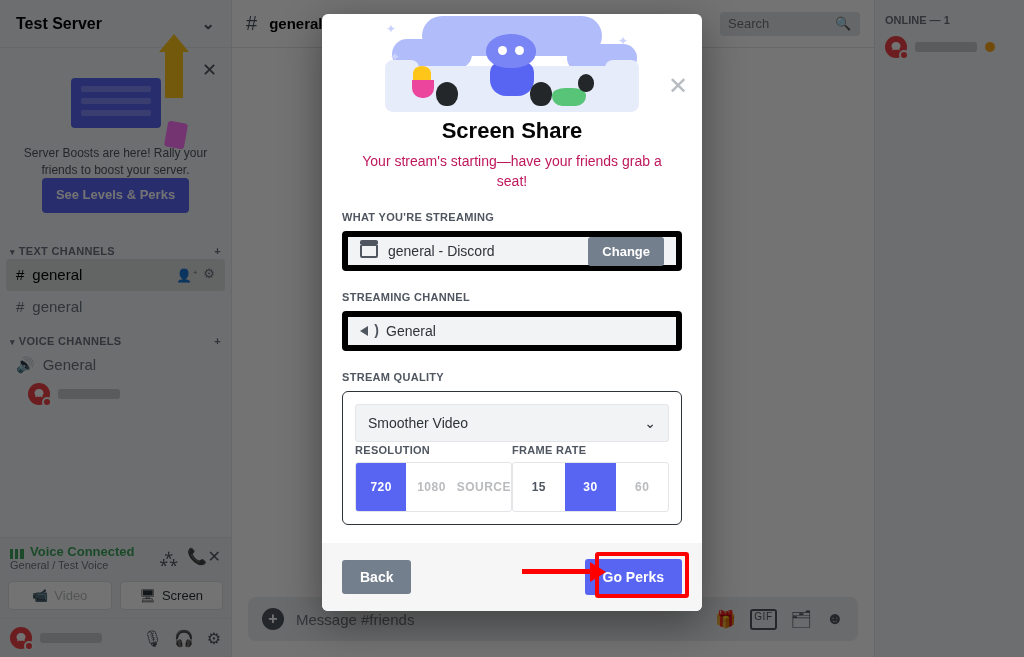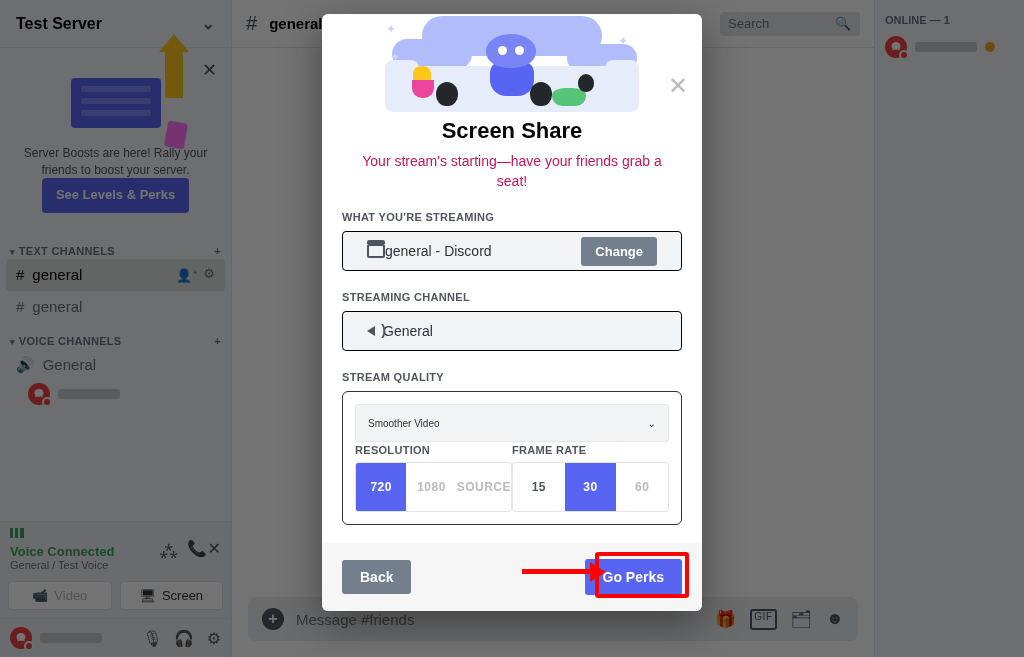--- a/index.html
+++ b/index.html
@@ -27,21 +27,21 @@
   .chan .chan-icons { margin-left:auto; display:flex; gap:6px; color:#6a7480; font-size:13px;}
   .user-row { display:flex; align-items:center; gap:8px; padding:2px 8px 4px 28px; }
   .avatar { width:22px; height:22px; border-radius:50%; background:#ed4245; position:relative; display:flex; align-items:center; justify-content:center; }
   .avatar svg { width:12px; height:12px; fill:#fff;}
   .avatar .dnd-badge { position:absolute; right:-2px; bottom:-2px; width:10px; height:10px; border-radius:50%; background:#ed4245; border:2px solid #f2f3f5; }
   .blur-name { width:62px; height:10px; background:#c7cace; border-radius:3px; }
 
   .voice-panel { margin-top:auto; background:#ebedef; border-top:1px solid #e3e5e8; }
   .vc-status { padding: 6px 10px; display:flex; align-items:center; }
   .vc-left { display:flex; flex-direction:column; }
-  .vc-title { color:#3ba55d; font-weight:700; font-size:13px; display:flex; align-items:flex-start; gap:6px;flex-direction:column;}
+  .vc-title { color:#3ba55d; font-weight:700; font-size:13px; display:flex; align-items:flex-end; gap:6px;}
   .signal { width:14px; height:10px; display:inline-block; background:linear-gradient(to right, #3ba55d 0 3px, transparent 3px 5px, #3ba55d 5px 8px, transparent 8px 10px, #3ba55d 10px 14px);}
   .vc-sub { color:#6a7480; font-size:11px; }
   .vc-ctl { margin-left:auto; display:flex; gap:10px; color:#4f5660; font-size:16px;}
   .vc-btns { display:flex; padding:4px 8px 8px; gap:8px; }
   .vc-btn { flex:1; background:#fff; border:1px solid #dcddde; border-radius:4px; font-size:13px; color:#4f5660; padding:6px 0; display:flex; align-items:center; justify-content:center; gap:6px;}
   .vc-btn.disabled { color:#b9bbbe; }
   .vc-btn.active { color:#2e3338; }
 
   .self-panel { display:flex; align-items:center; gap:8px; padding:8px 10px; background:#ebedef; border-top:1px solid #e3e5e8; }
   .self-icons { margin-left:auto; display:flex; gap:12px; color:#4f5660; }
@@ -94,29 +94,29 @@
   .pop-top{width:18px;height:14px;background:#ffc619;border-radius:50% 50% 0 0;margin:0 auto;}
   .pop-bowl{width:22px;height:18px;background:#eb459e;border-radius:0 0 10px 10px;margin:0 auto;}
   .snack{position:absolute;right:56px;bottom:6px;width:34px;height:18px;background:#57c478;border-radius:40% 40% 10px 10px;}
   .blob.b3{right:48px;bottom:20px;width:16px;height:18px;}
   .star{position:absolute;color:#cbd3fd;font-size:12px;}
   .star.s1{left:8px;top:36px;} .star.s2{right:14px;top:20px;} .star.s3{left:4px;top:8px;}
 
   .m-title { text-align:center; font-size:22px; font-weight:800; color:#060607; margin-top:6px;}
   .m-sub { text-align:center; color:#be185d; font-size:14px; margin:8px 28px 0; line-height:1.4;}
   .section-lbl { font-size:11px; font-weight:800; color:#4f5660; letter-spacing:.3px; margin:20px 20px 8px;}
-  .row-box { margin:0 20px; background:#f2f3f5; border:1px solid #000000; border-radius:4px; height:40px; display:flex; align-items:center; padding:0 24px; color:#2e3338; font-size:14px;}
+  .row-box { margin:0 20px; background:#f2f3f5; border:6px solid #000000; border-radius:4px; height:40px; display:flex; align-items:center; padding:0 12px; gap:10px; color:#2e3338; font-size:14px;}
   .app-icon { width:18px; height:14px; border:2px solid #4f5660; border-radius:2px; position:relative;}
   .app-icon::before{content:'';position:absolute;top:-6px;left:-2px;right:-2px;height:4px;background:#4f5660;border-radius:2px 2px 0 0;}
   .change-btn{ margin-left:auto; background:#747f8d; color:#fff; font-size:13px; font-weight:600; padding:7px 14px; border-radius:3px;}
   .vol-icon{width:16px;height:16px;position:relative;}
   .vol-icon::before{content:'';position:absolute;left:0;top:3px;border-top:5px solid transparent;border-bottom:5px solid transparent;border-right:8px solid #4f5660;}
   .vol-icon::after{content:')';position:absolute;right:-3px;top:-1px;color:#4f5660;font-weight:700;font-size:14px;}
   .quality-wrap{ margin:0 20px 18px; border:1.5px solid #2e3338; border-radius:6px; padding:12px;}
-  .dd { background:#f2f3f5; border:1px solid #e3e5e8; border-radius:3px; height:38px; display:flex; align-items:center; padding:0 12px; justify-content:space-between; color:#2e3338; font-size:10px;}
+  .dd { background:#f2f3f5; border:1px solid #e3e5e8; border-radius:3px; height:38px; display:flex; align-items:center; padding:0 12px; justify-content:space-between; color:#2e3338; font-size:14px;}
   .q-cols{ display:flex; gap:0; margin-top:2px;}
   .q-col{ flex:1;}
   .q-lbl{ font-size:11px; font-weight:800; color:#4f5660; margin-bottom:6px; letter-spacing:.3px;}
   .seg{ display:flex; border:1px solid #e3e5e8; border-radius:3px; overflow:hidden; background:#fff;}
   .seg span{ flex:1; text-align:center; font-size:12px; font-weight:700; padding:17px 0; color:#b9bbbe; letter-spacing:.5px;}
   .seg span.on{ background:#5865f2; color:#fff;}
   .seg span.avail{ color:#4f5660;}
   .modal-footer{ background:#f6f6f7; padding:16px 20px; display:flex; align-items:center; border-radius:0 0 6px 6px; margin-top:10px; position:relative;}
   .back-btn{ background:#747f8d; color:#fff; padding:9px 18px; border-radius:3px; font-size:14px; font-weight:600;}
   .go-btn{ margin-left:auto; background:#5865f2; color:#fff; padding:10px 18px; border-radius:3px; font-size:14px; font-weight:700;}

